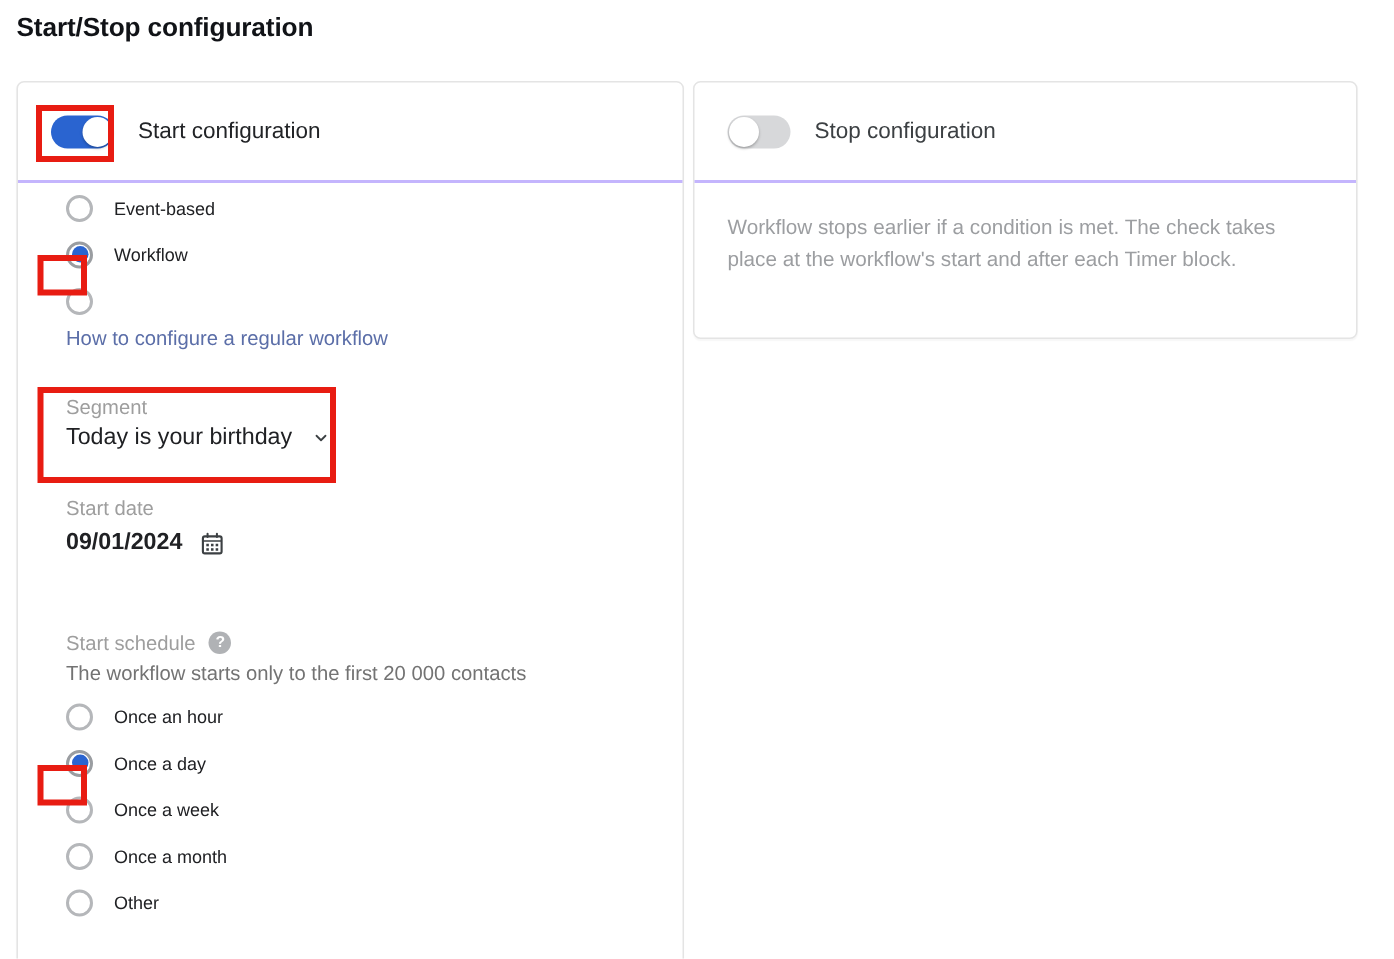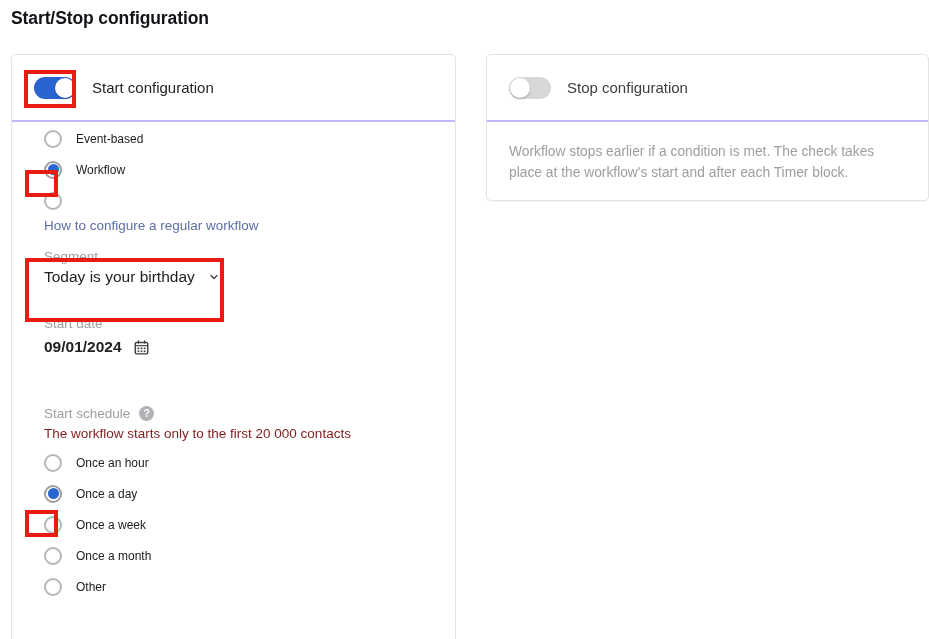--- a/index.html
+++ b/index.html
@@ -37,24 +37,24 @@
     box-sizing: border-box;
     box-shadow: 0 1px 1px rgba(0,0,0,0.035);
   }
   .card-left {
     left: 11px;
     top: 54px;
     width: 445px;
     height: 600px;
   }
   .card-right {
-    left: 486px;
+    left: 462px;
     top: 54px;
     width: 443px;
-    height: 147px;
+    height: 172px;
   }
 
   .card-header {
     height: 67px;
     border-bottom: 2px solid #c4b5fd;
     display: flex;
     align-items: center;
     padding-left: 22px;
     box-sizing: border-box;
   }
@@ -189,21 +189,21 @@
     background: #b0b2b5;
     color: #ffffff;
     font-size: 10.5px;
     font-weight: bold;
     line-height: 15px;
     text-align: center;
     flex: 0 0 auto;
   }
   .sched-note {
     font-size: 13.5px;
-    color: #7f1d1d;
+    color: #737373;
     margin-top: 5px;
   }
 
   
   .right-body {
     padding: 20px 26px 0 22px;
   }
   .right-desc {
     font-size: 13.8px;
     line-height: 1.52;
@@ -217,21 +217,21 @@
     box-sizing: border-box;
     pointer-events: none;
     background: transparent;
   }
   #redbox-start-toggle  { left: 24px;  top: 70px;  width: 52px;  height: 38px; }
   #redbox-regular-radio { left: 25px;  top: 170px; width: 33px;  height: 27px; }
   #redbox-segment       { left: 25px;  top: 258px; width: 199px; height: 64px; }
   #redbox-onceaday      { left: 25px;  top: 510px; width: 33px;  height: 27px; }
 
   
-  .sp-seg   { margin-top: 16px; }
+  .sp-seg   { margin-top: 31px; }
   .sp-date  { margin-top: 30px; }
   .sp-sched { margin-top: 50px; }
   .sp-radios{ margin-top: 6px; }
 </style>
 </head>
 <body>
 
 <div class="page-title">Start/Stop configuration</div>
 
 <div class="card card-left">

